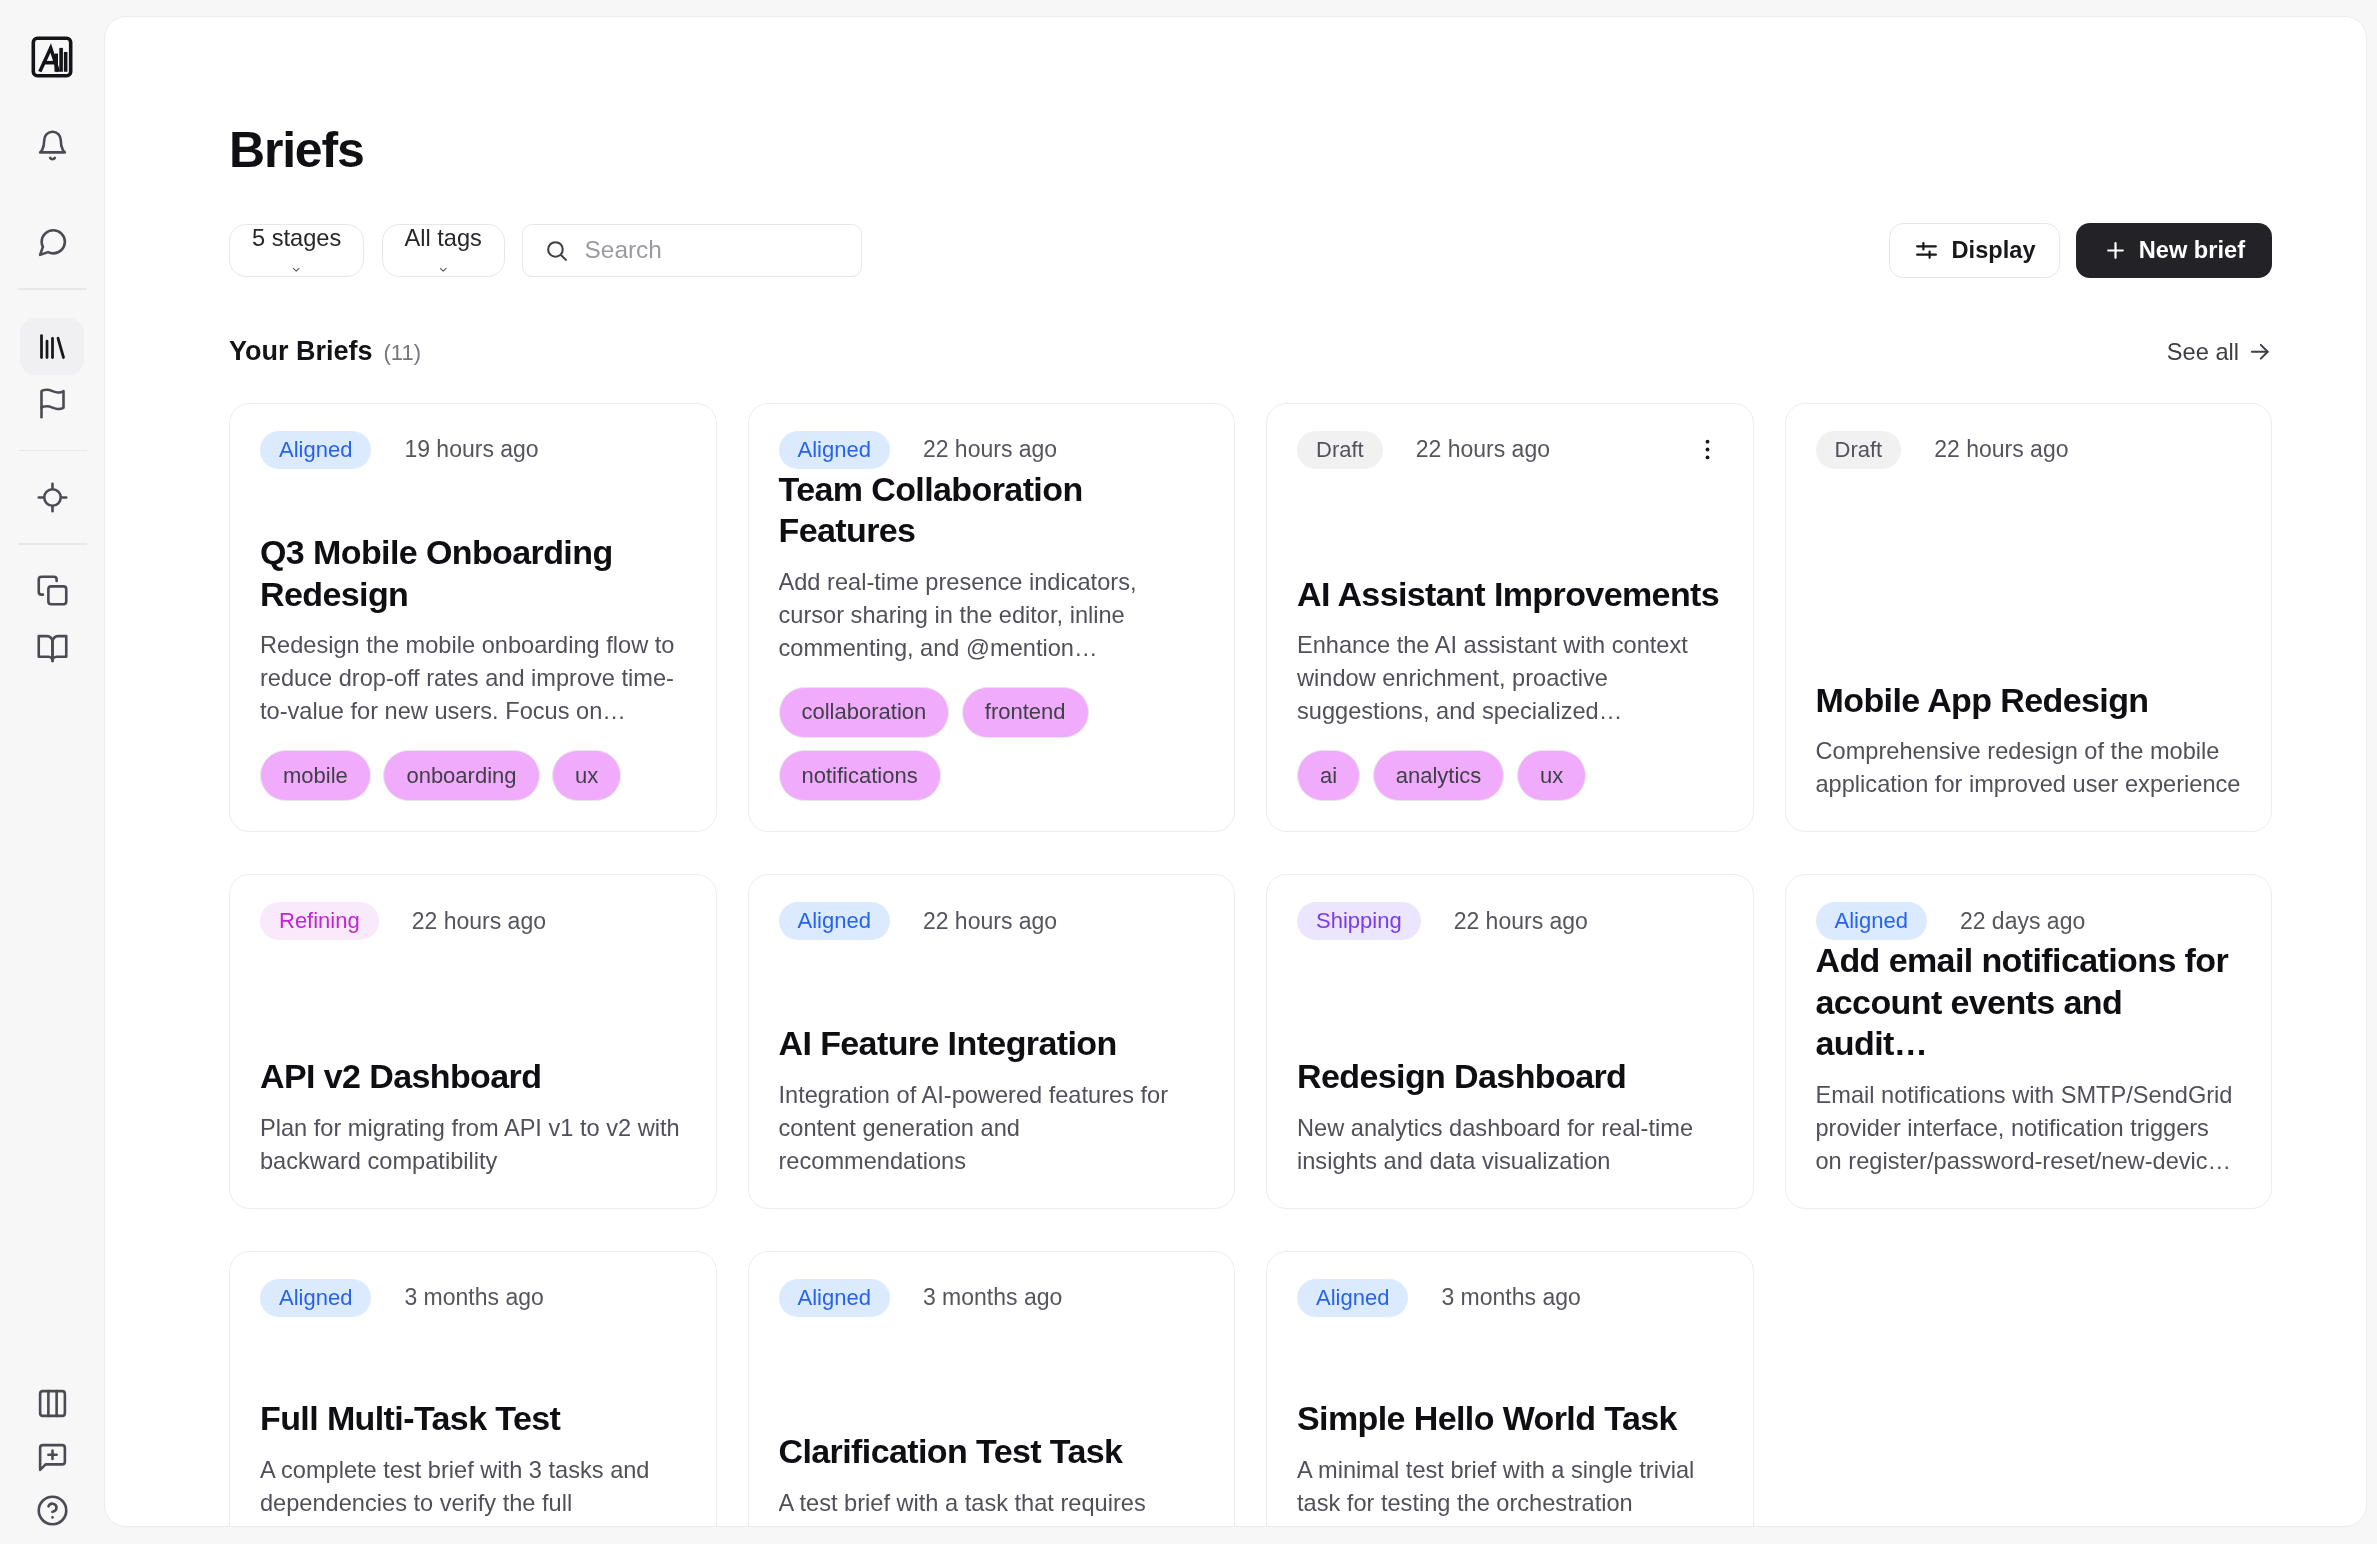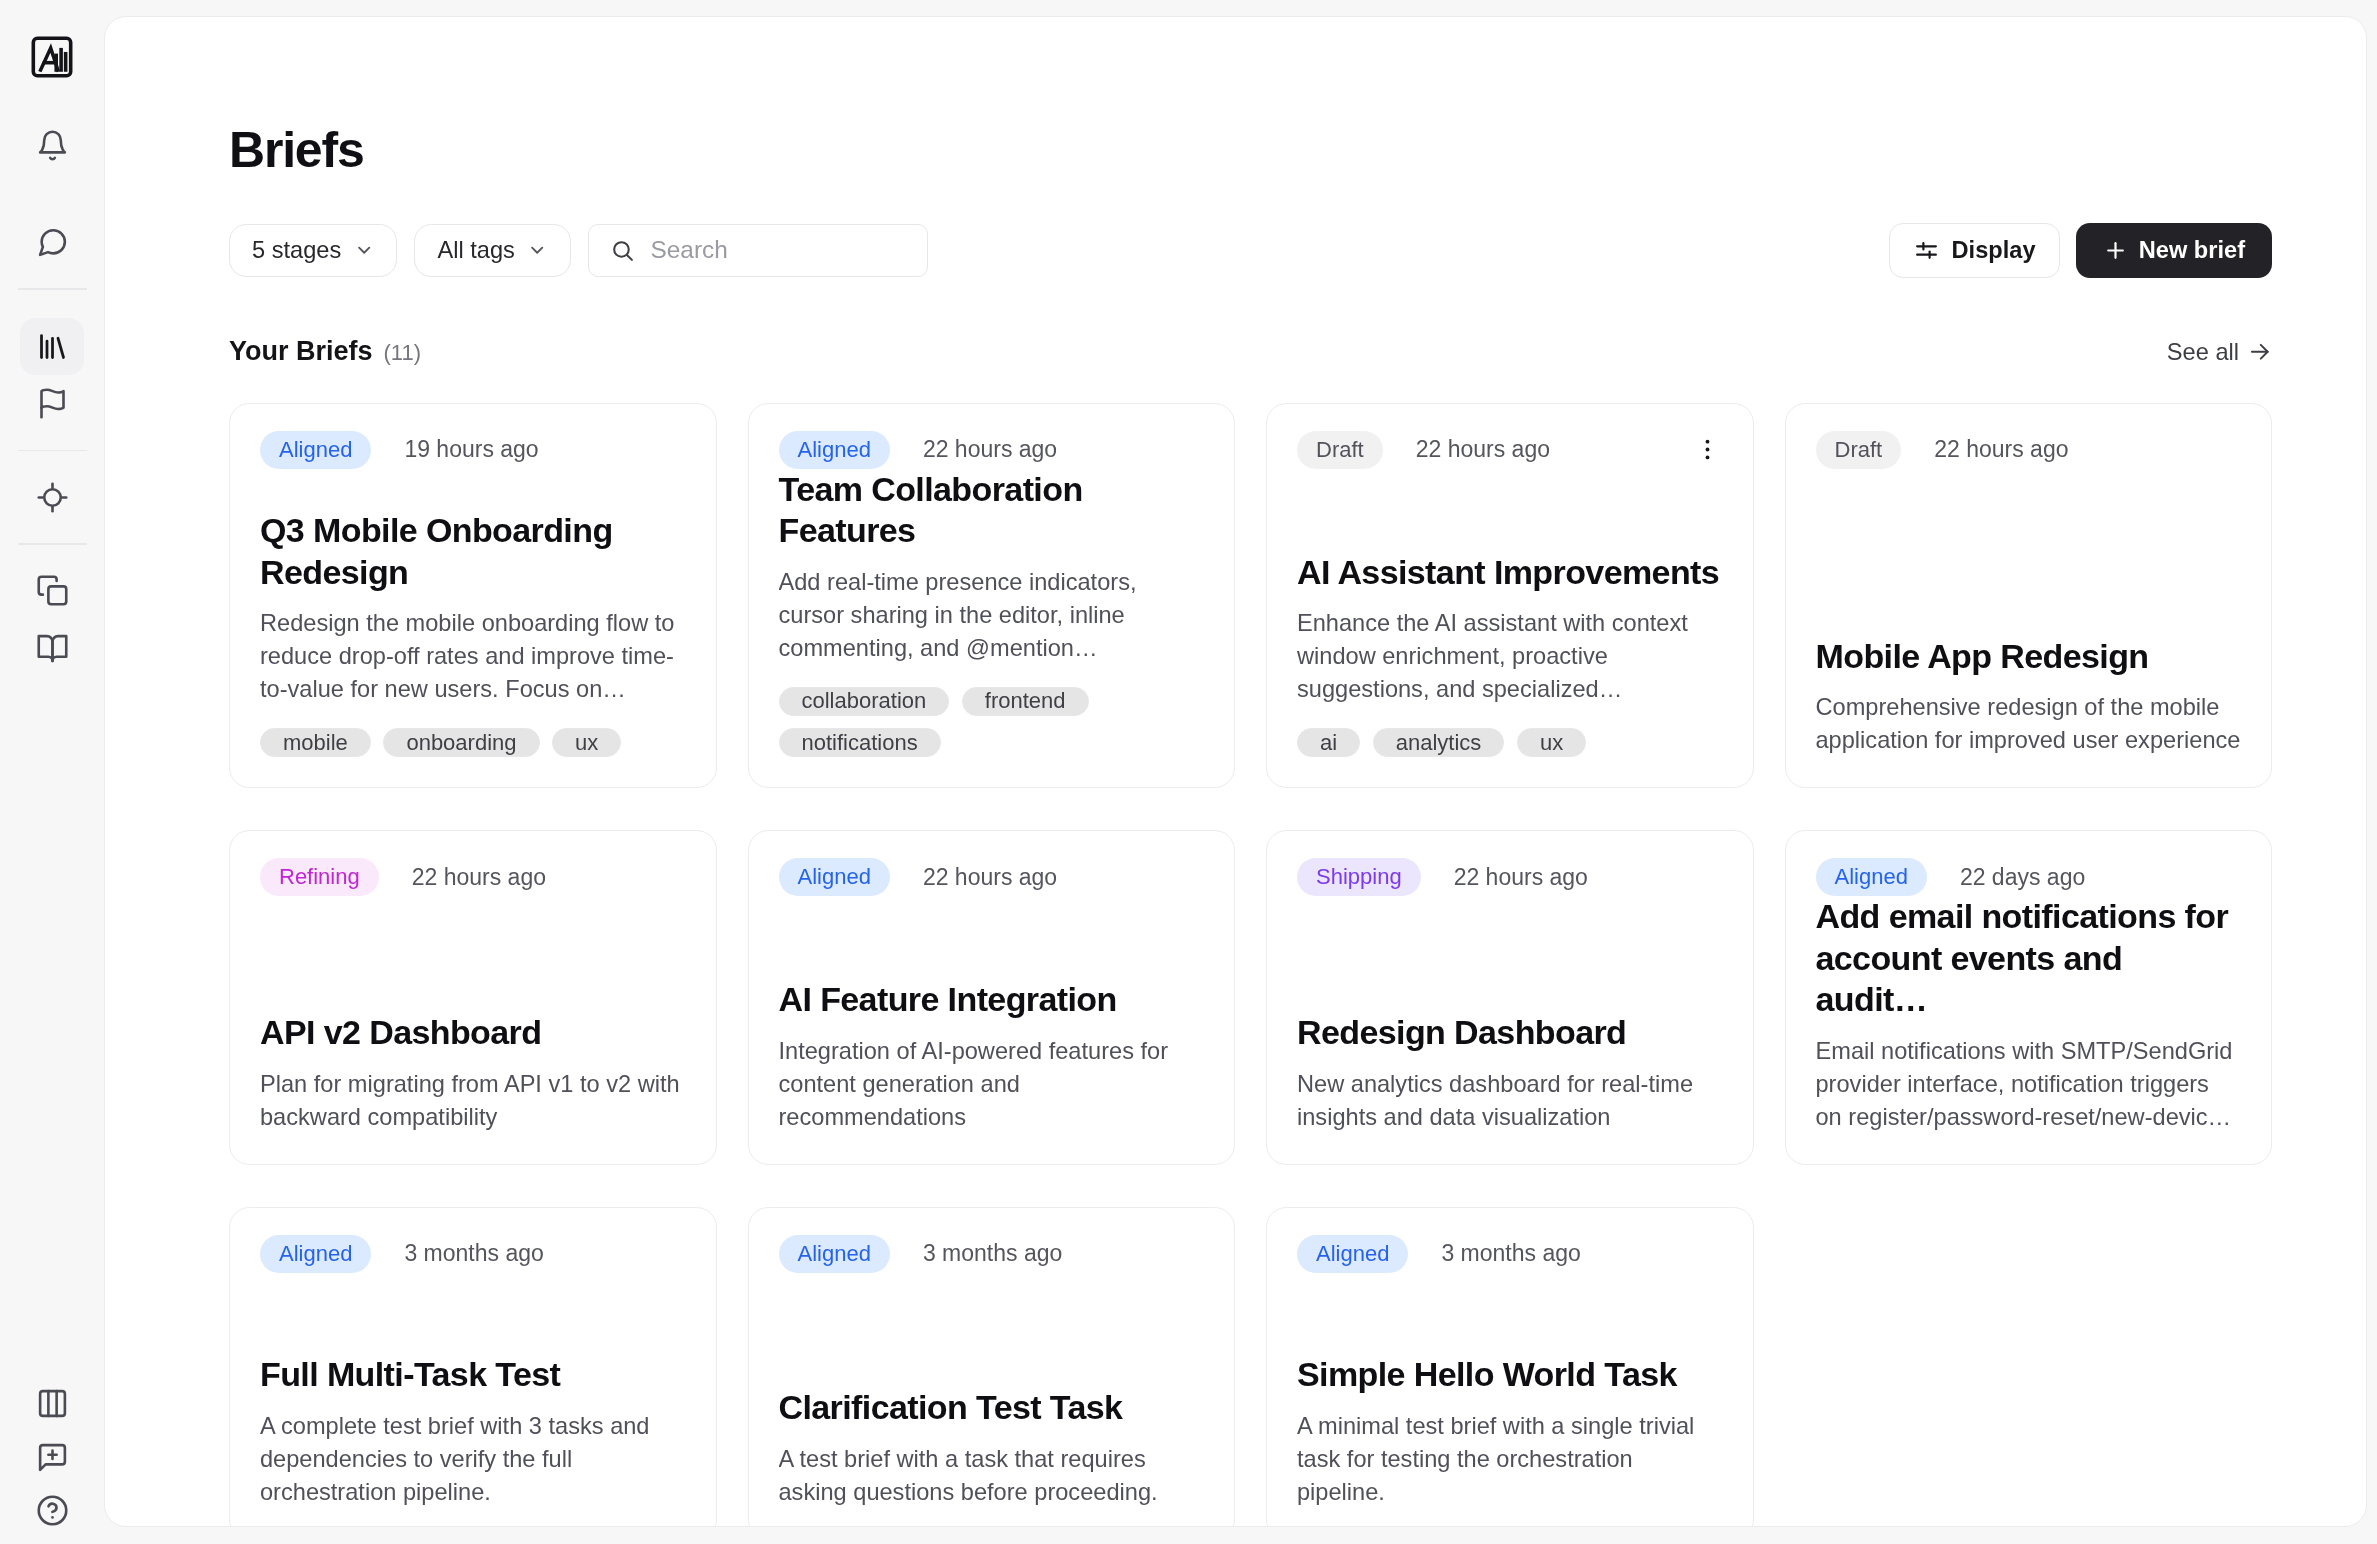--- a/index.html
+++ b/index.html
@@ -53,20 +53,21 @@
     color: #101014; margin: 0 0 44px 0;
   }
 
   
   .controls-row { display: flex; align-items: center; }
   .chip {
     height: 53px; display: inline-flex; align-items: center; gap: 12.6px;
     border: 1.6px solid #e7e7ea; border-radius: 17.3px; background: #fff;
     padding: 0 22px; font-size: 23.6px; color: #27272c; cursor: pointer;
     margin-right: 17.3px;
+    flex-direction: column;
   }
   .chip svg { width: 20.4px; height: 20.4px; color: #55555e; }
   .searchbox {
     height: 53px; width: 340px; display: inline-flex; align-items: center; gap: 14px;
     border: 1.6px solid #e7e7ea; border-radius: 10px; background: #fff; padding: 0 20.4px;
   }
   .searchbox svg { width: 25px; height: 25px; color: #3f3f46; flex: 0 0 auto; }
   .searchbox input {
     border: 0; outline: 0; background: transparent; width: 100%;
     font-size: 24.4px; color: #18181b; font-family: "Liberation Sans", sans-serif;
@@ -121,23 +122,23 @@
   .card-title {
     font-size: 34px; font-weight: 700; letter-spacing: -0.6px; line-height: 1.22;
     color: #0f0f13; margin: 0 0 14px 0;
   }
   .card-desc {
     font-size: 23.6px; color: #50505a; line-height: 1.4; margin: 0;
     display: -webkit-box; -webkit-line-clamp: 3; -webkit-box-orient: vertical; overflow: hidden;
   }
   .card-tags { display: flex; flex-wrap: wrap; gap: 12.6px; margin-top: 22px; }
   .tag {
-    display: inline-flex; align-items: center; height: 29px;
+    display: inline-flex; align-items: center; height: 51px;
     border: 1.6px solid #e7e7ea; border-radius: 785px; padding: 0 22px;
-    font-size: 22px; color: #3f3f46; background: #e5e5e5;
+    font-size: 22px; color: #3f3f46; background: #f0abfc;
   }
 </style>
 </head>
 <body>
 
 <div class="screen">
 
   <nav class="sidebar">
     <div class="logo-btn">
       <svg viewBox="0 0 32 32" fill="none" stroke="currentColor" stroke-width="2.2" stroke-linecap="square">

